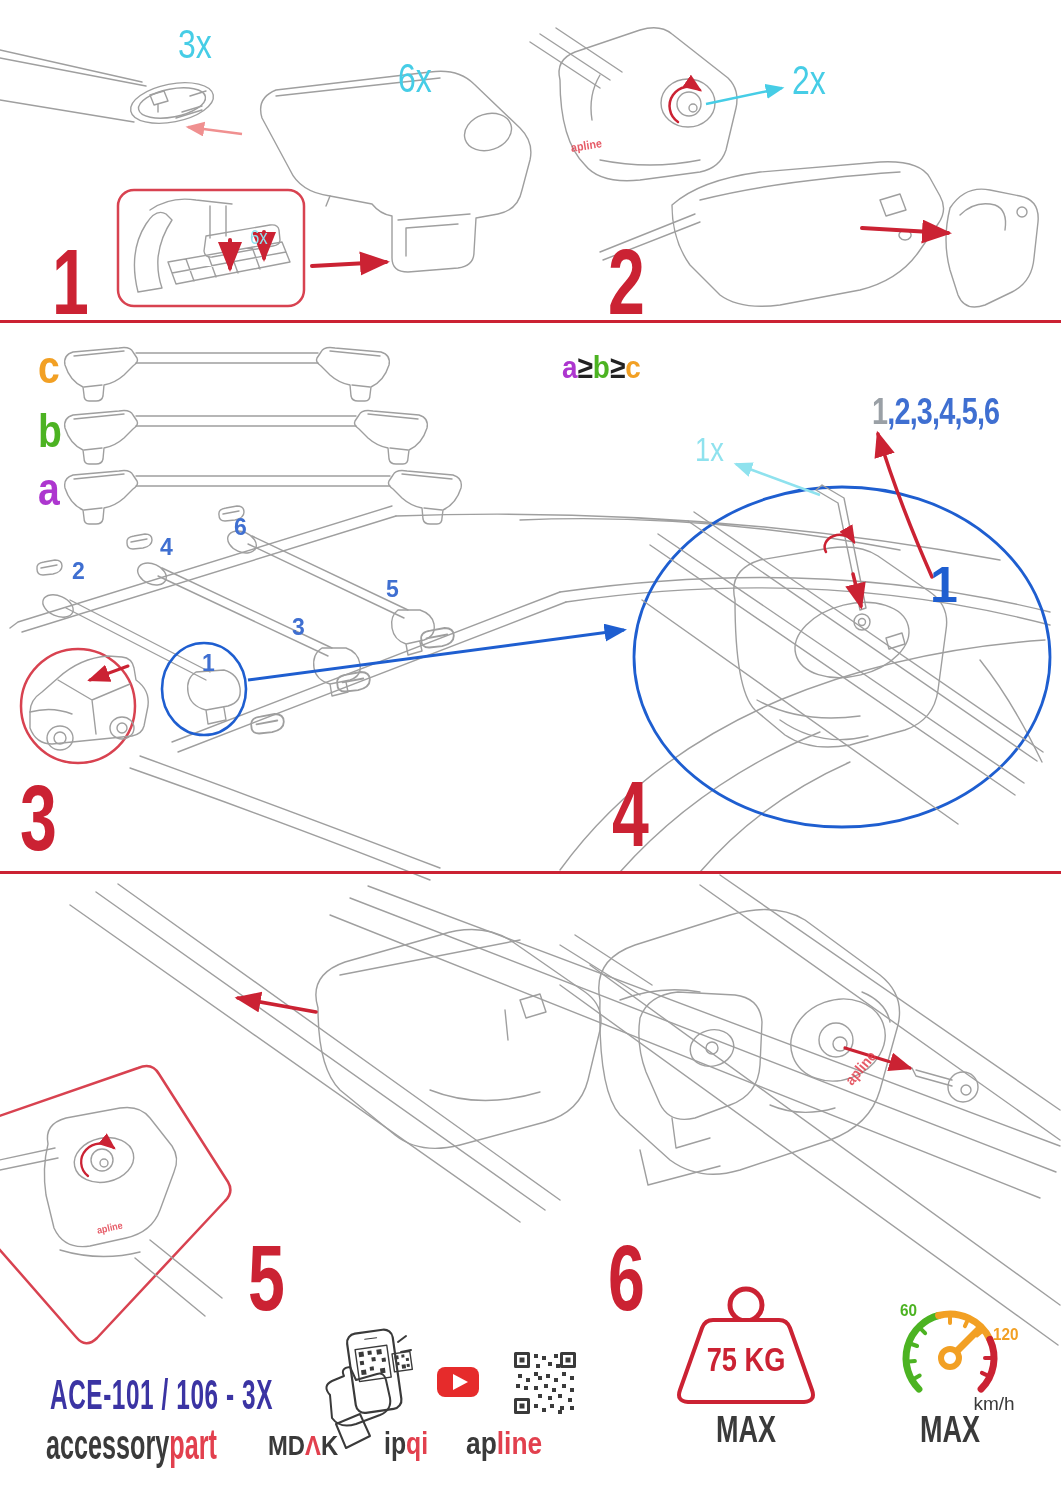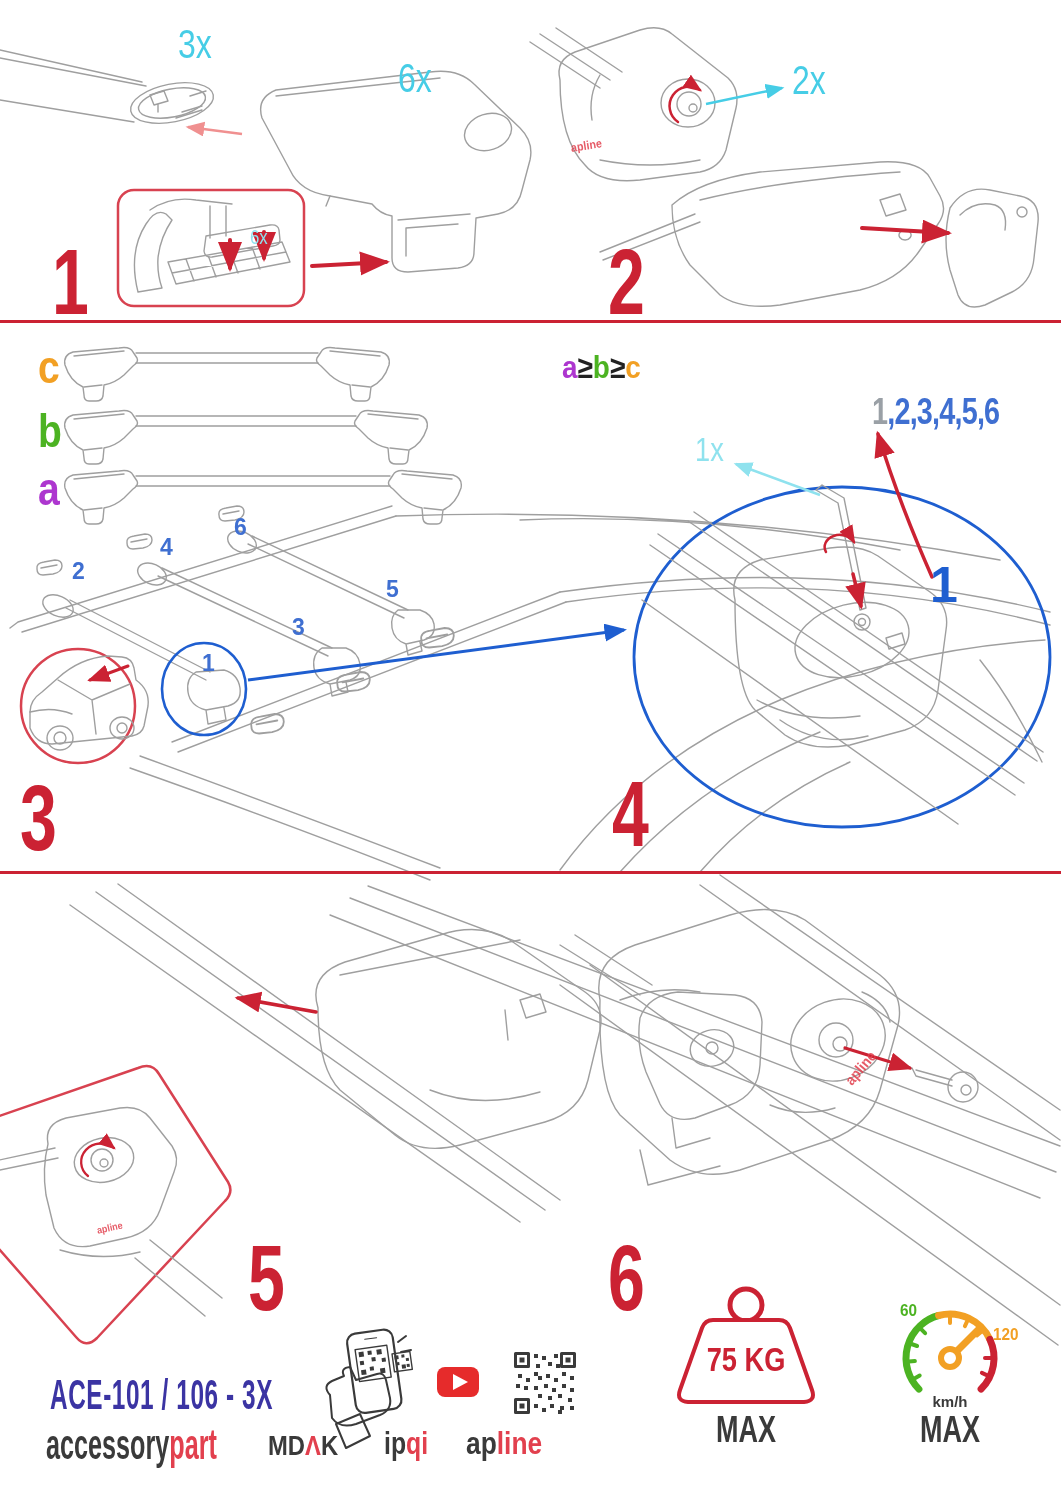--- a/index.html
+++ b/index.html
@@ -382,16 +382,16 @@
   <span class="dark">ip</span><span class="bred">qi</span>
 </div>
 <div class="txt logo-sm" style="left:466px;top:1428px;font-size:31px;transform:scaleX(.85);">
   <span class="dark">ap</span><span class="bred">line</span>
 </div>
 
 <div class="txt ctr" style="left:680px;top:1342px;width:132px;font-size:34px;font-weight:bold;color:var(--red);transform:scaleX(.8);transform-origin:center top;">75 KG</div>
 <div class="txt ctr dark" style="left:680px;top:1412px;width:132px;font-size:36px;font-weight:bold;transform:scaleX(.75);transform-origin:center top;">MAX</div>
 <div class="txt" style="left:900px;top:1302px;font-size:17px;font-weight:bold;color:var(--green);transform:scaleX(.9);transform-origin:left top;">60</div>
 <div class="txt" style="left:993px;top:1326px;font-size:17px;font-weight:bold;color:var(--orange);transform:scaleX(.9);transform-origin:left top;">120</div>
-<div class="txt ctr dark" style="left:920px;top:1394px;width:60px;font-size:15px;font-weight:bold;">km/h</div>
+<div class="txt ctr dark" style="left:964px;top:1394px;width:60px;font-size:19px;">km/h</div>
 <div class="txt ctr dark" style="left:884px;top:1412px;width:132px;font-size:36px;font-weight:bold;transform:scaleX(.75);transform-origin:center top;">MAX</div>
 
 </div>
 
 </body></html>

